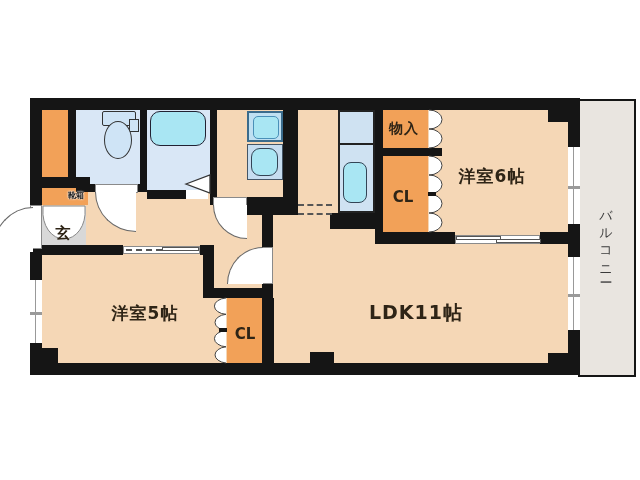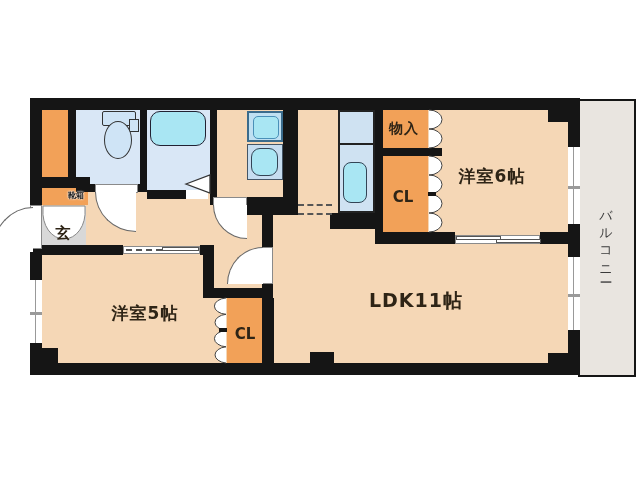--- a/index.html
+++ b/index.html
@@ -134,21 +134,21 @@
   </svg>
   <svg style="left:428px;top:156px;" width="15" height="76" viewBox="0 0 15 76">
     <path d="M1,0 A13,9.5 0 0 1 1,19 A13,9.5 0 0 1 1,38 A13,9.5 0 0 1 1,57 A13,9.5 0 0 1 1,76" fill="#ffffff" stroke="#444" stroke-width="1"></path>
   </svg>
   <div class="w" style="left:428px;top:192px;width:8px;height:4px;"></div>
   <svg style="left:205px;top:298px;" width="22" height="65" viewBox="0 0 22 65">
     <path d="M21,0 A13,8.2 0 0 0 21,16.3 A13,8.2 0 0 0 21,32.5 A13,8.2 0 0 0 21,48.8 A13,8.2 0 0 0 21,65" fill="#ffffff" stroke="#444" stroke-width="1"></path>
   </svg>
   <div class="w" style="left:219px;top:328px;width:8px;height:4px;"></div>
 
-  <div class="lbl" style="left:416px;top:300px;font-size:19px;letter-spacing:1px;">LDK11帖</div>
+  <div class="lbl" style="left:416px;top:312px;font-size:19px;letter-spacing:1px;">LDK11帖</div>
   <div class="lbl" style="left:492px;top:176px;font-size:17px;letter-spacing:1px;">洋室6帖</div>
   <div class="lbl" style="left:145px;top:313px;font-size:17px;letter-spacing:1px;">洋室5帖</div>
   <div class="lbl" style="left:63px;top:233px;font-size:15px;">玄</div>
   <div class="lbl" style="left:76px;top:196px;font-size:8px;color:#1d1d1d;text-shadow:0 0 2px #fff,0 0 2px #fff;">靴箱</div>
   <div class="lbl" style="left:404px;top:128px;font-size:14px;letter-spacing:1px;">物入</div>
   <div class="lbl" style="left:403px;top:197px;font-size:15px;">CL</div>
   <div class="lbl" style="left:245px;top:334px;font-size:15px;">CL</div>
 
 </div>
 

